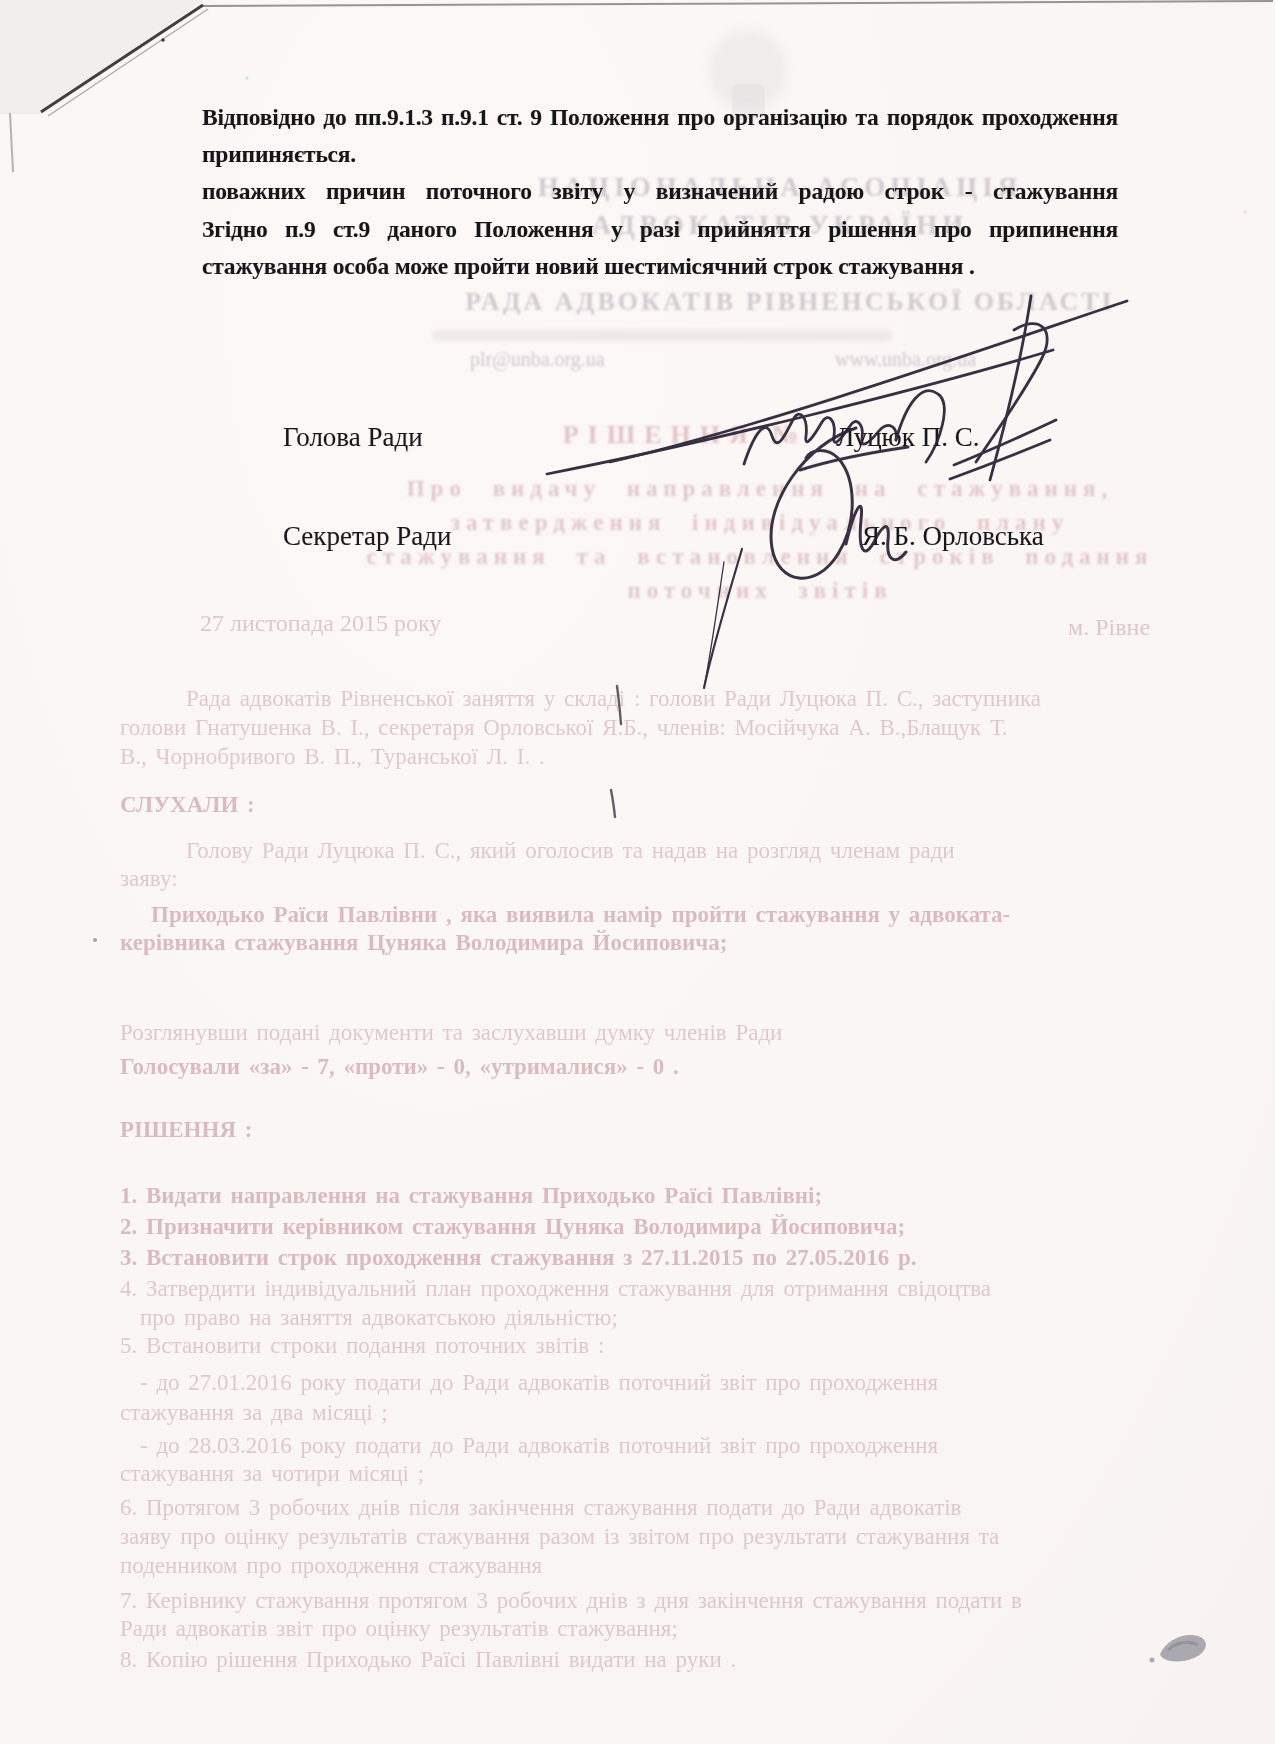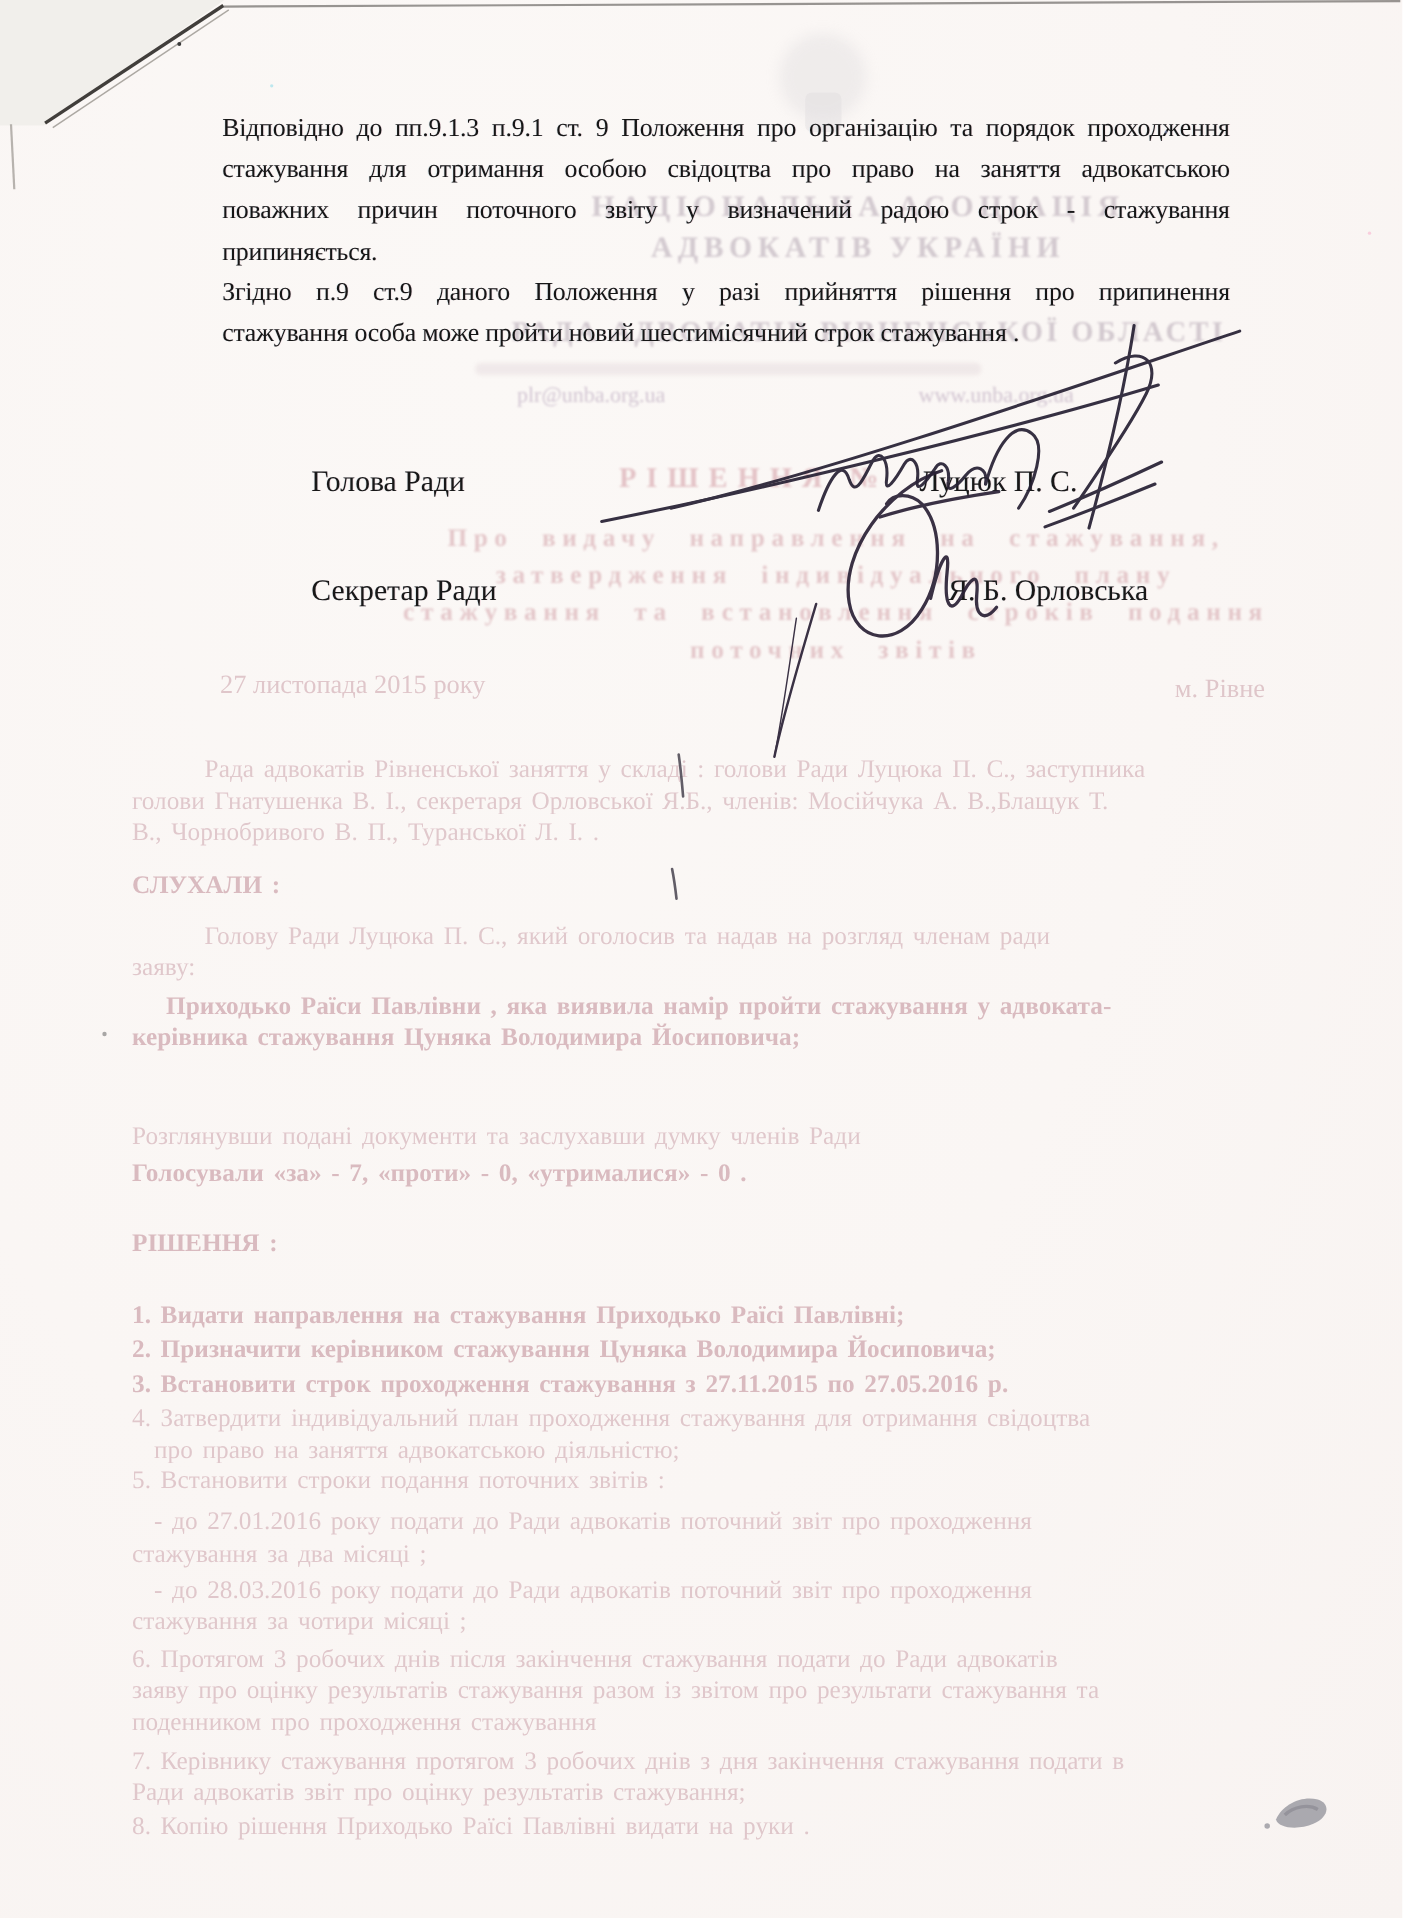--- a/index.html
+++ b/index.html
@@ -8,20 +8,21 @@
     background:radial-gradient(ellipse at 35% 18%, #fbf8f6 0%, #faf6f4 55%, #f8f3f1 100%);
     font-family:"Liberation Serif","DejaVu Serif",serif;
   }
   svg.layer{position:absolute;left:0;top:0;width:1275px;height:1744px;pointer-events:none;}
 
   
   .doc-lines{
     position:absolute;left:202px;top:99px;width:916px;
     font-size:23.5px;line-height:37.2px;color:#161616;letter-spacing:-0.2px;
     text-shadow:0.7px 0 rgba(190,30,90,0.10), -0.7px 0 rgba(0,140,190,0.10);
+    font-weight:bold;
   }
   .doc-line{text-align:justify;}
   .doc-line.just{text-align-last:justify;}
   .sig-label{
     position:absolute;font-size:27px;color:#181818;white-space:nowrap;
     text-shadow:0.7px 0 rgba(190,30,90,0.10), -0.7px 0 rgba(0,140,190,0.10);
   }
 
   
   .org-line{
@@ -112,23 +113,22 @@
       <div class="bleed-line" style="left: 120px; top: 1495px;">6. Протягом 3 робочих днів після закінчення стажування подати до Ради  адвокатів</div>
       <div class="bleed-line" style="left: 120px; top: 1524px;">заяву про оцінку результатів стажування разом із звітом про результати стажування та</div>
       <div class="bleed-line" style="left: 120px; top: 1553px;">поденником про проходження стажування</div>
       <div class="bleed-line" style="left: 120px; top: 1588px;">7. Керівнику стажування протягом 3 робочих днів з дня закінчення стажування подати в</div>
       <div class="bleed-line" style="left: 120px; top: 1616px;">Ради адвокатів  звіт про оцінку результатів стажування;</div>
       <div class="bleed-line" style="left: 120px; top: 1647px;">8. Копію рішення Приходько Раїсі Павлівні видати на руки .</div>
     </div>
 
   <div class="doc-lines" id="para-lines">
       <div class="doc-line just">Відповідно до пп.9.1.3 п.9.1 ст. 9  Положення про організацію та порядок проходження</div>
-      <div class="doc-line just">стажування для отримання особою свідоцтва про право на заняття адвокатською</div>
+      <div class="doc-line">припиняється.</div>
       <div class="doc-line just">поважних причин поточного звіту у визначений радою строк - стажування</div>
-      <div class="doc-line">припиняється.</div>
       <div class="doc-line just">Згідно п.9 ст.9 даного Положення у разі прийняття рішення про припинення</div>
       <div class="doc-line">стажування особа може пройти новий шестимісячний строк стажування .</div>
     </div>
 
   <div class="sig-label" style="left:283px;top:422px;">Голова Ради</div>
   <div class="sig-label" style="left:836px;top:422px;">Луцюк П. С.</div>
   <div class="sig-label" style="left:283px;top:521px;">Секретар Ради</div>
   <div class="sig-label" style="left:862px;top:521px;">Я. Б. Орловська</div>
 
   <svg class="layer" viewBox="0 0 1275 1744">

